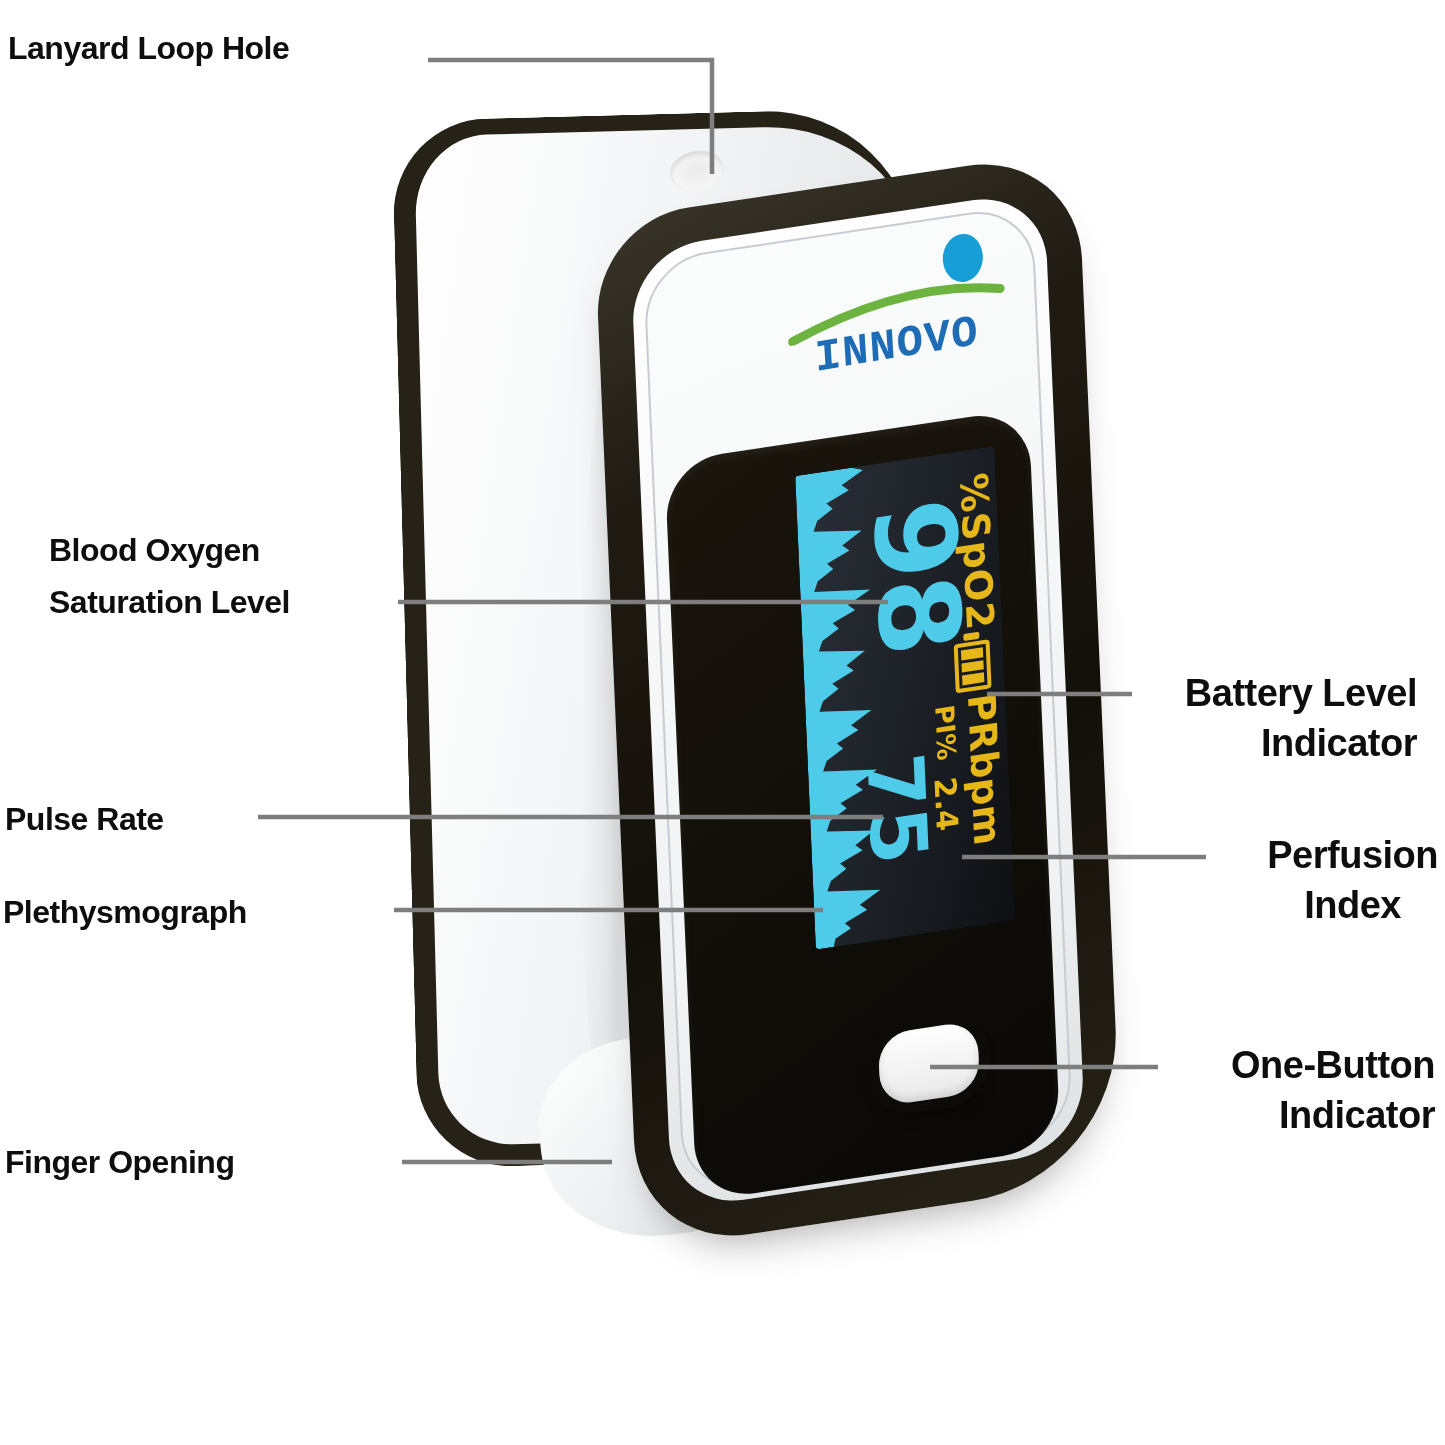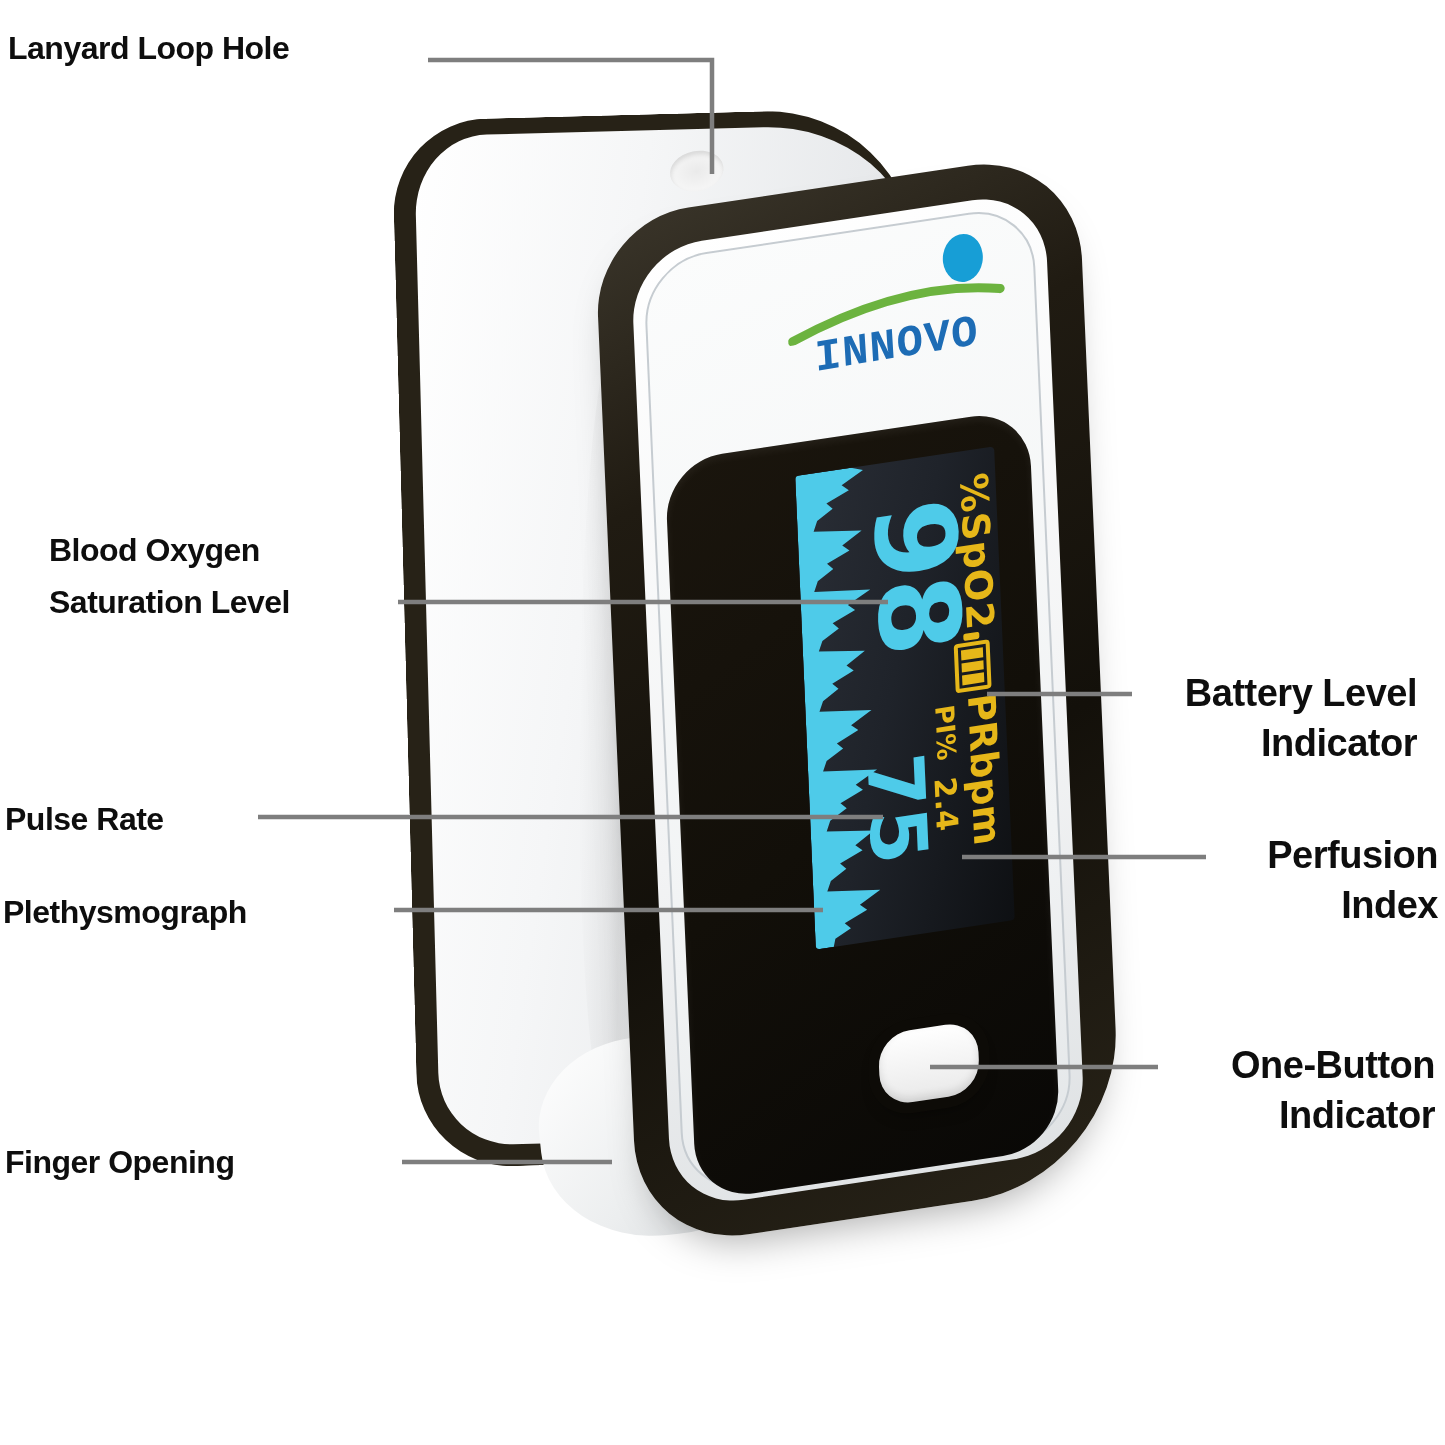--- a/index.html
+++ b/index.html
@@ -14,21 +14,21 @@
     position:absolute; color:#0e0e0e;
     font-weight:700; font-size:32px; line-height:52px;
     letter-spacing:-0.5px; white-space:nowrap; z-index:4;
   }
   .label.right { text-align:right; font-size:38px; line-height:50px; }
   #lbl-lanyard       { left:8px;   top:22px; }
   #lbl-blood         { left:5px;   top:524px;margin-left:44px; }
   #lbl-pulse         { left:5px;   top:793px; }
   #lbl-pleth         { left:3px;   top:886px; }
   #lbl-battery       { right:28px; top:668px; }
-  #lbl-perfusion     { right:7px;  top:830px; }
+  #lbl-perfusion     { right:7px;  top:830px;text-align:center; }
   #lbl-onebutton     { right:10px; top:1040px;text-align:right; }
   #lbl-finger        { left:5px;   top:1136px; }
 
   
   svg.lines { position:absolute; left:0; top:0; z-index:5; pointer-events:none; }
   svg.lines polyline { fill:none; stroke:#7e7e7e; stroke-width:4.5px; }
 
   
   .back-body {
     position:absolute; left:405px; top:114px; width:500px; height:1010px;

